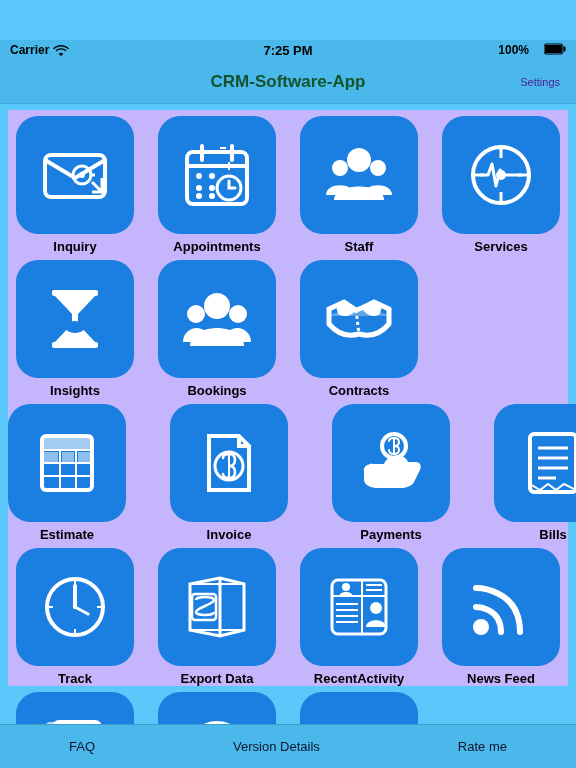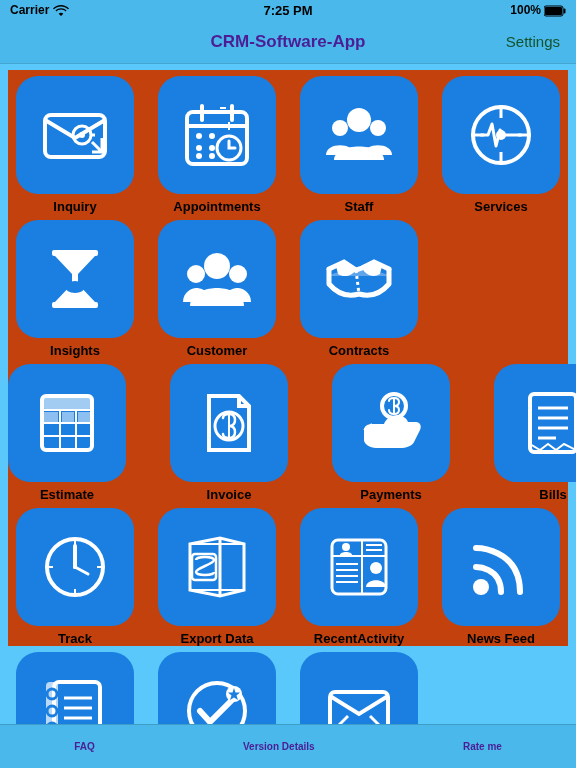--- a/index.html
+++ b/index.html
@@ -15,57 +15,58 @@
     .status-bar {
       height: 20px;
       background: #4ab8ea;
       display: flex;
       align-items: center;
       justify-content: space-between;
       padding: 0 10px;
       font-size: 12px;
       font-weight: 600;
       color: #000;
+      margin-top: 40px;
     }
     .status-left { display: flex; align-items: center; gap: 4px; }
 
     
     .nav-bar {
       height: 44px;
       background: #4ab8ea;
       display: flex;
       align-items: center;
       justify-content: space-between;
       padding: 0 16px;
       border-bottom: 1px solid rgba(0,0,0,0.1);
     }
     .nav-title {
       font-size: 17px;
       font-weight: 600;
-      color: #4c1d95;
+      color: #14532d;
       position: absolute;
       left: 50%;
       transform: translateX(-50%);
     }
     .nav-btn {
-      font-size: 15px;
-      color: #14532d;
+      font-size: 11px;
+      color: #4c1d95;
       font-weight: 400;
       background: none;
       border: none;
       cursor: pointer;
     }
 
     
     .grid {
       padding: 10px 8px;
       display: grid;
       grid-template-columns: repeat(4, 1fr);
       gap: 8px;
-      background: #c2410c;
+      background: #c4b5fd;
     }
 
     .app-item {
       display: flex;
       flex-direction: column;
       align-items: center;
       cursor: pointer;
     }
 
     .app-icon {
@@ -99,40 +100,40 @@
       left: 0;
       right: 0;
       height: 44px;
       background: #4ab8ea;
       border-top: 1px solid rgba(0,0,0,0.15);
       display: flex;
       align-items: center;
       justify-content: space-around;
     }
     .bottom-btn {
-      font-size: 10px;
-      font-weight: 700;
-      color: #4c1d95;
+      font-size: 13px;
+      font-weight: 400;
+      color: #0f172a;
       background: none;
       border: none;
       cursor: pointer;
     }
   </style>
 </head>
 <body>
 
 <div class="status-bar">
   <div class="status-left">
     <span>Carrier</span>
     <svg width="16" height="12" viewBox="0 0 16 12" fill="black">
       <path d="M8 2.4C5.2 2.4 2.7 3.5 0.9 5.3L0 4.4C2.1 2.3 4.9 1 8 1s5.9 1.3 8 3.4l-.9.9C13.3 3.5 10.8 2.4 8 2.4zm0 3.2c-1.8 0-3.4.7-4.6 1.8L2.5 6.5C4 5.1 6 4.2 8 4.2s4 .9 5.5 2.3l-.9.9C11.4 6.3 9.8 5.6 8 5.6zm0 3.2c-.9 0-1.7.4-2.3.9L8 12l2.3-2.3c-.6-.5-1.4-.9-2.3-.9z"></path>
     </svg>
   </div>
   <span style="position:absolute;left:50%;transform:translateX(-50%);font-size:13px;font-weight:700;">7:25 PM</span>
-  <div style="display:flex;align-items:flex-end;gap:3px;">
+  <div style="display:flex;align-items:flex-start;gap:15px;">
     <span>100%</span>
     <svg width="22" height="12" viewBox="0 0 22 12">
       <rect x="0" y="1" width="19" height="10" rx="2" fill="none" stroke="black" stroke-width="1"></rect>
       <rect x="19.5" y="3.5" width="2" height="5" rx="1" fill="black"></rect>
       <rect x="1" y="2" width="17" height="8" rx="1" fill="black"></rect>
     </svg>
   </div>
 </div>
 
 <div class="nav-bar">
@@ -237,21 +238,21 @@
       <div class="app-icon">
         <svg viewBox="0 0 70 70">
           <circle cx="35" cy="22" r="13" fill="white"></circle>
           <circle cx="14" cy="30" r="9" fill="white"></circle>
           <circle cx="56" cy="30" r="9" fill="white"></circle>
           <path d="M8 62 C8 48 26 44 35 44 C44 44 62 48 62 62" fill="white"></path>
           <path d="M1 58 C1 48 10 44 14 44 C18 44 28 46 28 58" fill="white"></path>
           <path d="M42 58 C42 46 52 44 56 44 C60 44 69 48 69 58" fill="white"></path>
         </svg>
       </div>
-      <span class="app-label">Customer</span>
+      <span class="app-label">Bookings</span>
     </div>
 
 
     <div class="app-item">
       <div class="app-icon">
         <svg viewBox="0 0 70 70">
 
           <path d="M5 25 L20 18 L32 26 L38 24 L50 18 L65 25" fill="none" stroke="white" stroke-width="5" stroke-linecap="round"></path>
           <path d="M5 25 L5 40 Q18 55 35 50 Q52 55 65 40 L65 25" fill="none" stroke="white" stroke-width="5" stroke-linejoin="round"></path>
           <path d="M32 26 L35 50" stroke="white" stroke-width="3" stroke-dasharray="3,3"></path>

